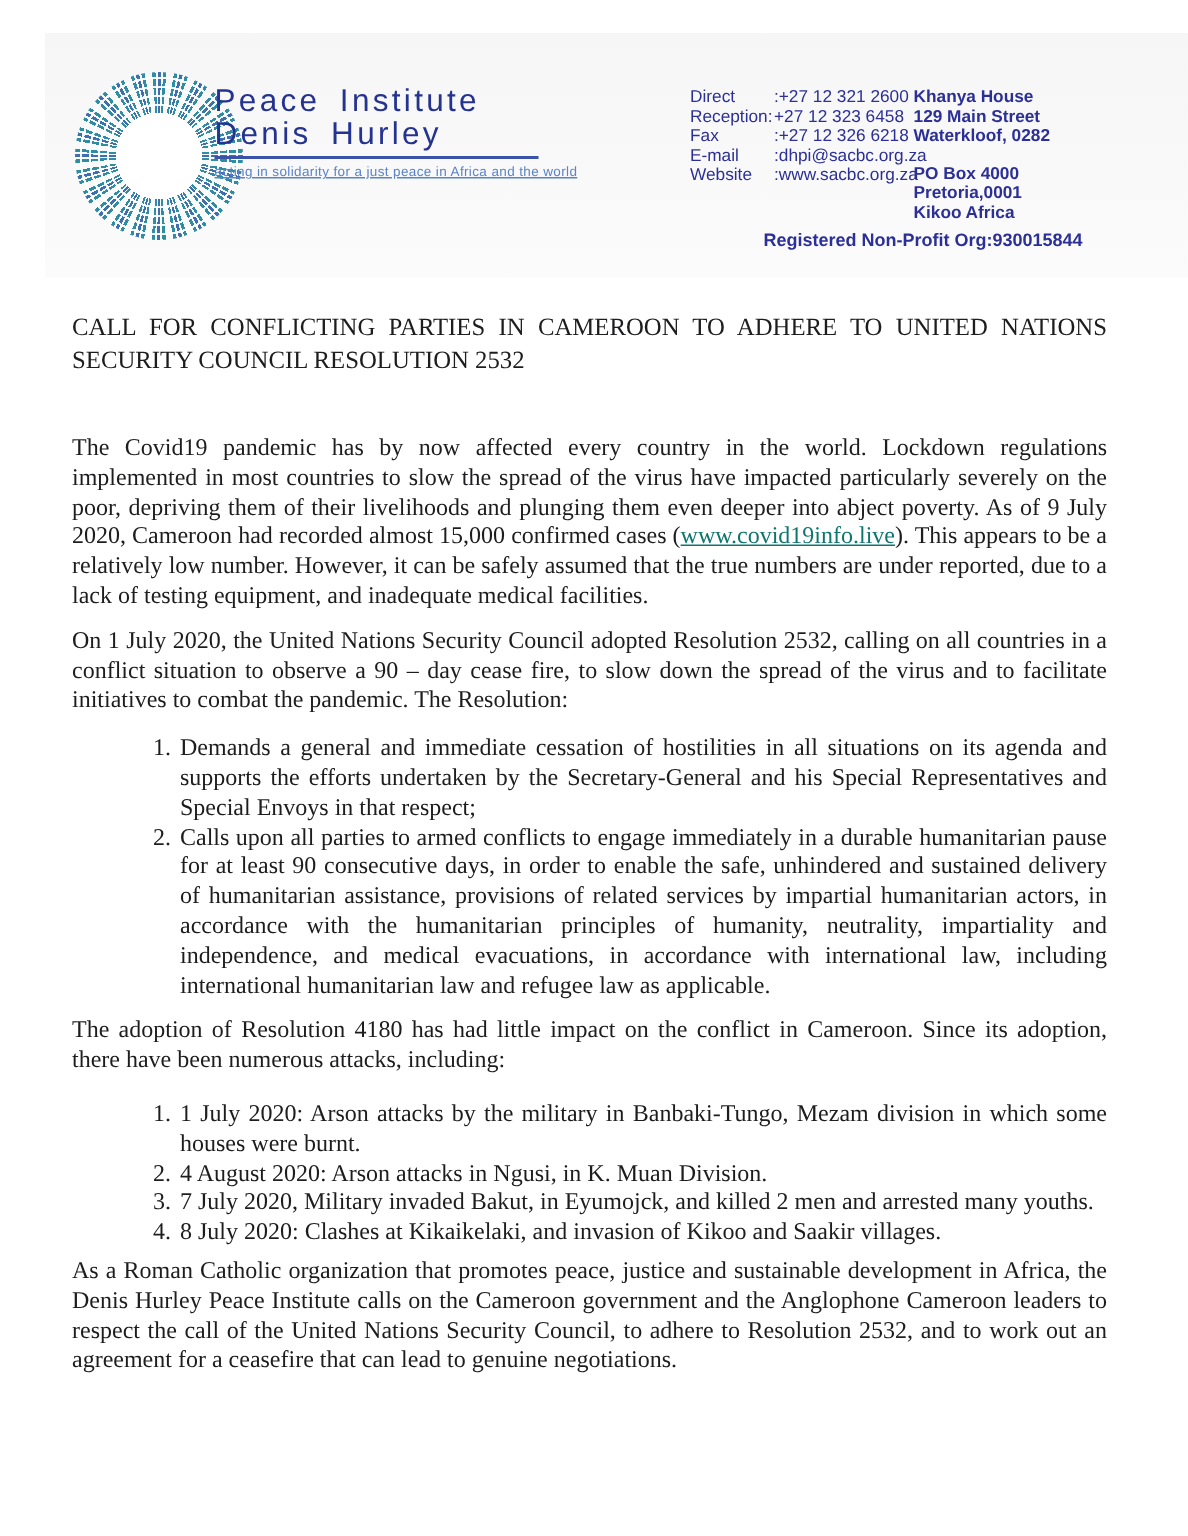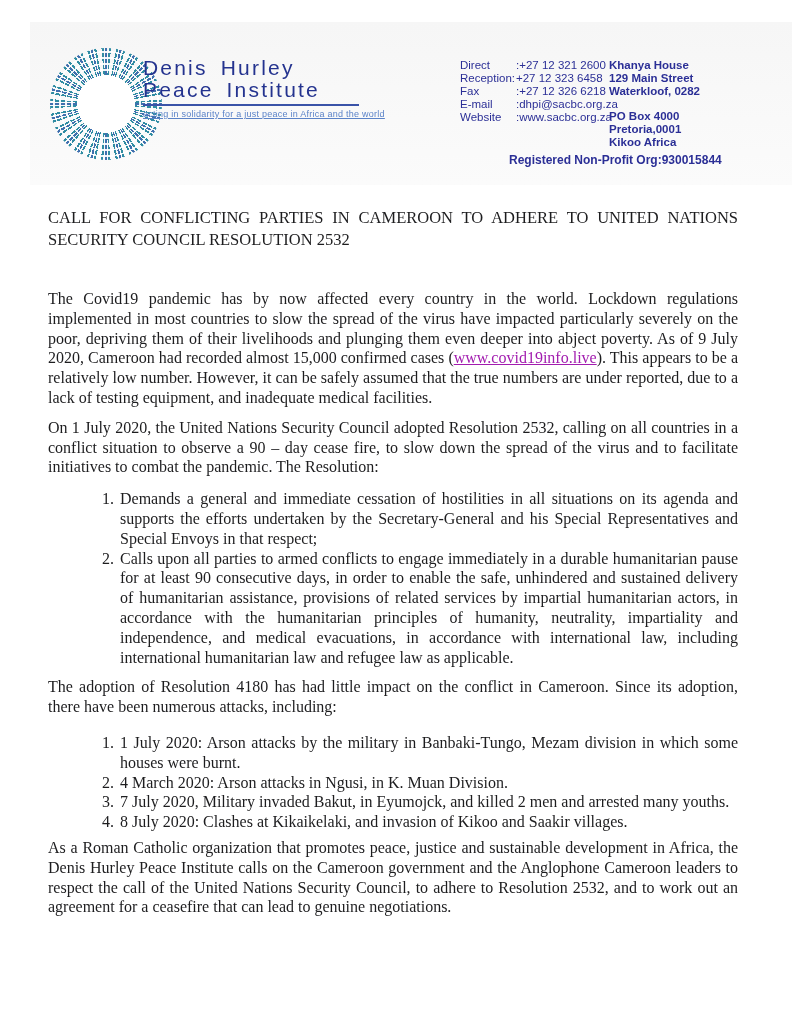--- a/index.html
+++ b/index.html
@@ -58,34 +58,34 @@
     text-align:justify;text-justify:inter-word;
   }
   .doc-body p{
     font-size:16px;line-height:19.8px;margin:0 0 10px 0;
     text-align:justify;text-justify:inter-word;
   }
   ol{margin:0;padding-left:70px;font-size:16px;line-height:19.8px;text-align:justify;}
   ol.resolution-list{margin:12px 0 10px 0;}
   ol.attack-list{margin:16px 0 6px 0;}
   ol li{padding-left:2px;}
-  a.doc-link{color:#a21caf;text-decoration:underline;cursor:pointer;}
+  a.doc-link{color:#0f766e;text-decoration:underline;cursor:pointer;}
 </style>
 </head>
 <body>
 
 <div class="page">
 
   <div class="letterhead-bg"></div>
 
   <div class="sunburst"></div>
 
   <div class="wordmark">
+    <div class="line">Peace Institute</div>
     <div class="line">Denis Hurley</div>
-    <div class="line">Peace Institute</div>
     <div class="rule"></div>
     <div class="tagline">acting in solidarity for a just peace in Africa and the world</div>
   </div>
 
   <div class="contact">
     <div class="row">
       <span class="lbl">Direct</span>
       <span class="val">:+27 12 321 2600</span>
     </div>
     <div class="row">
@@ -129,21 +129,21 @@
 
     <ol class="resolution-list">
       <li>Demands a general and immediate cessation of hostilities in all situations on its agenda and supports the efforts undertaken by the Secretary-General and his Special Representatives and Special Envoys in that respect;</li>
       <li>Calls upon all parties to armed conflicts to engage immediately in a durable humanitarian pause for at least 90 consecutive days, in order to enable the safe, unhindered and sustained delivery of humanitarian assistance, provisions of related services by impartial humanitarian actors, in accordance with the humanitarian principles of humanity, neutrality, impartiality and independence, and medical evacuations, in accordance with international law, including international humanitarian law and refugee law as applicable.</li>
     </ol>
 
     <p>The adoption of Resolution 4180 has had little impact on the conflict in Cameroon. Since its adoption, there have been numerous attacks, including:</p>
 
     <ol class="attack-list">
       <li>1 July 2020: Arson attacks by the military in Banbaki-Tungo, Mezam division in which some houses were burnt.</li>
-      <li>4 March 2020: Arson attacks in Ngusi, in K. Muan Division.</li>
+      <li>4 August 2020: Arson attacks in Ngusi, in K. Muan Division.</li>
       <li>7 July 2020, Military invaded Bakut, in Eyumojck, and killed 2 men and arrested many youths.</li>
       <li>8 July 2020: Clashes at Kikaikelaki, and invasion of Kikoo and Saakir villages.</li>
     </ol>
 
     <p>As a Roman Catholic organization that promotes peace, justice and sustainable development in Africa, the Denis Hurley Peace Institute calls on the Cameroon government and the Anglophone Cameroon leaders to respect the call of the United Nations Security Council, to adhere to Resolution 2532, and to work out an agreement for a ceasefire that can lead to genuine negotiations.</p>
 
   </div>
 </div>
 
 </body></html>

